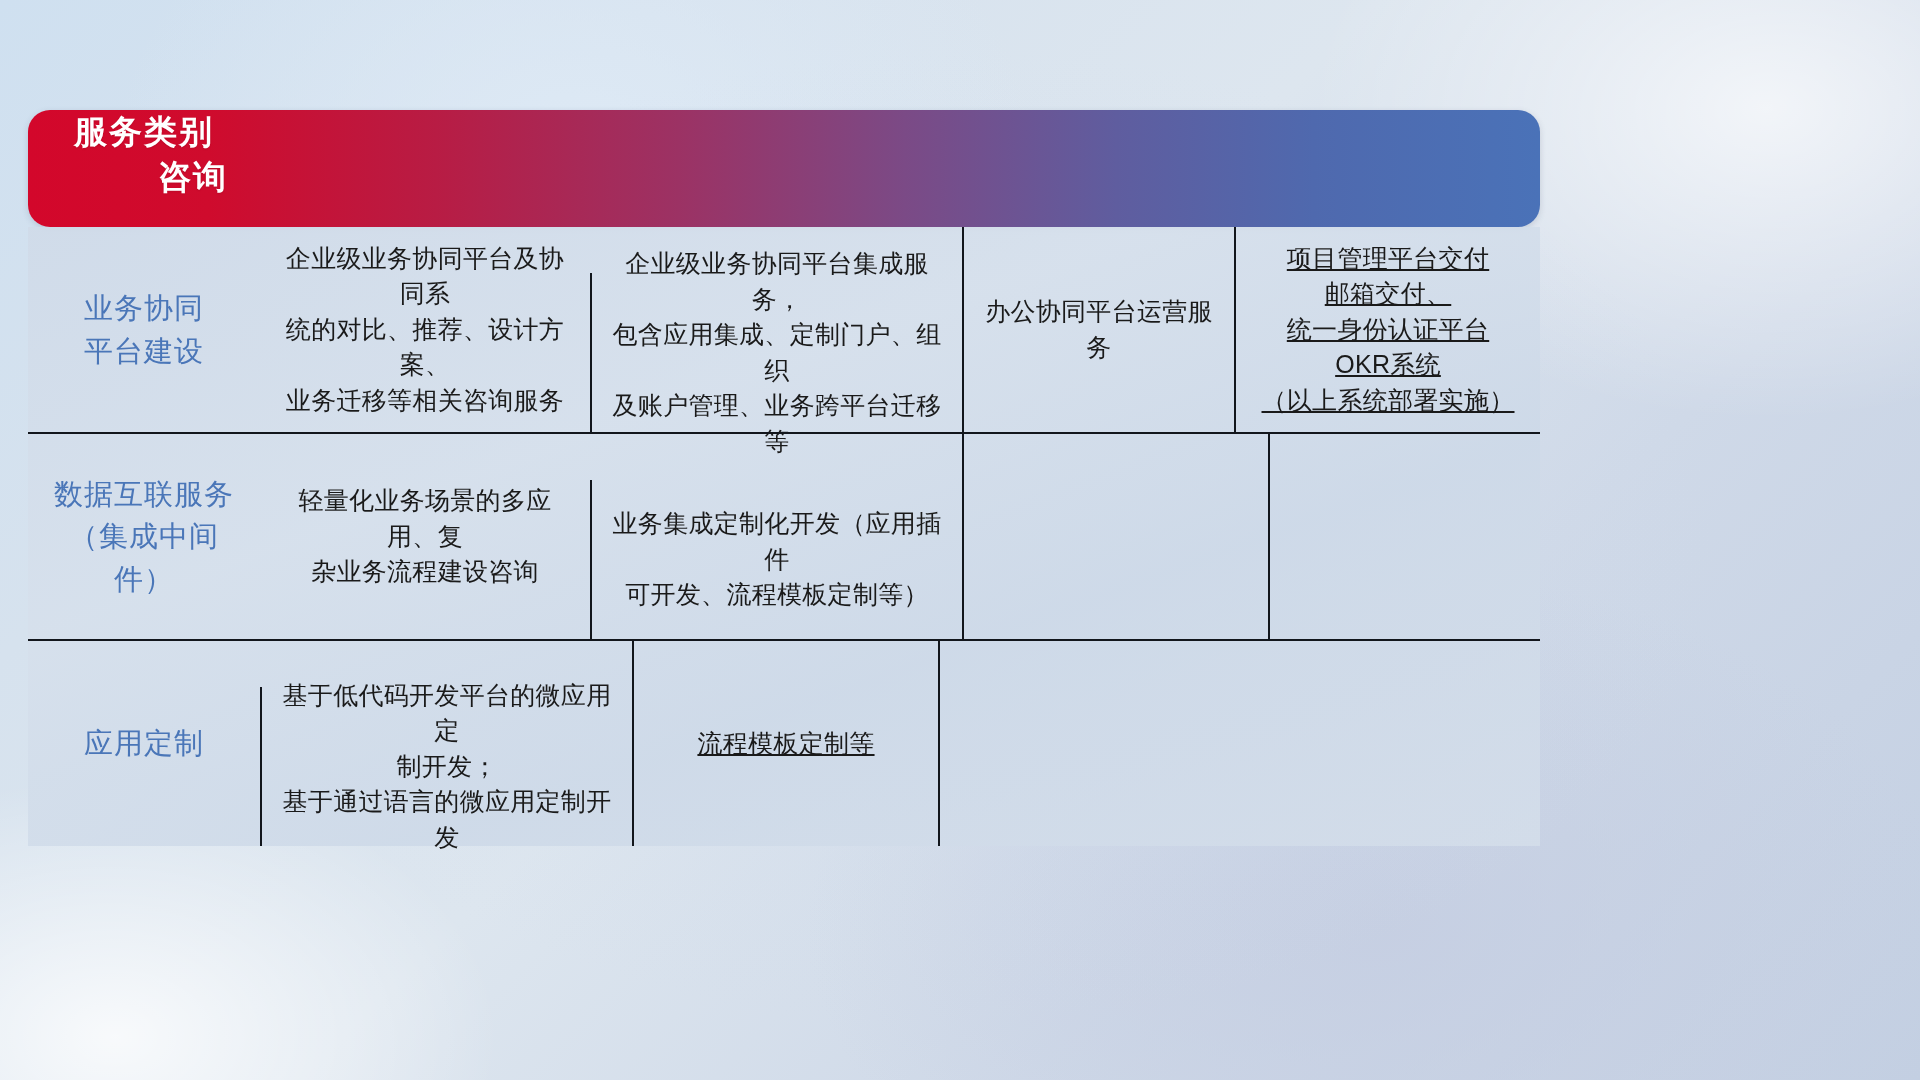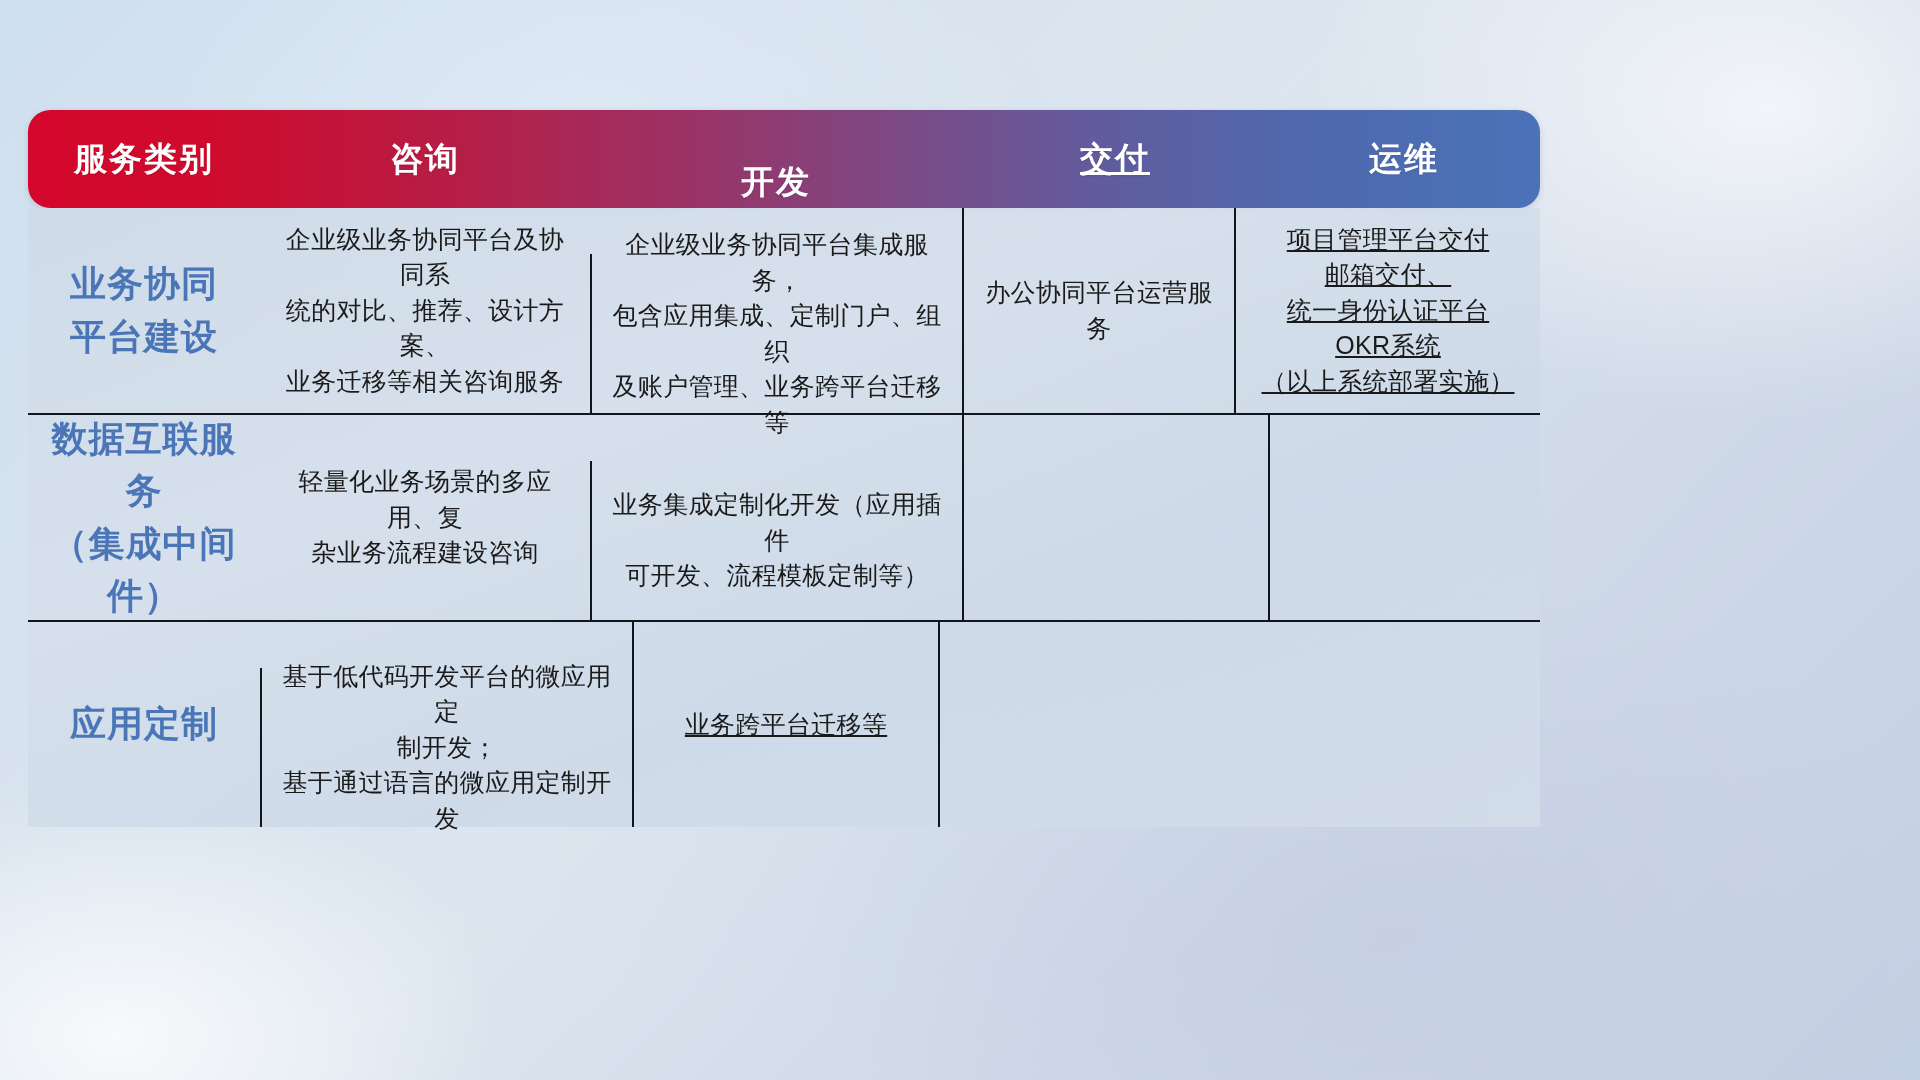--- a/index.html
+++ b/index.html
@@ -38,33 +38,34 @@
   #table-wrap {
     position: absolute;
     left: 28px;
     top: 110px;
     width: 1512px;
   }
 
   
   .thead {
     display: flex;
-    height: 98px;
+    height: 117px;
     border-radius: 22px;
     overflow: hidden;
     background: linear-gradient(90deg,
         #d3072b 0%,
         #cf0b2d 12%,
         #b81c44 27%,
         #9c3264 43%,
         #7b4a86 58%,
         #5f5d9f 72%,
         #4f69ae 85%,
         #4a72b8 100%);
     box-shadow: 0 2px 6px rgba(60,70,100,0.18);
+    flex-direction: column;
   }
   .th {
     display: flex;
     align-items: center;
     justify-content: center;
     color: #ffffff;
     font-size: 33px;
     font-weight: bold;
     letter-spacing: 2px;
     text-shadow: 0 1px 2px rgba(0,0,0,0.10);
@@ -92,22 +93,22 @@
     padding: 10px 14px;
     box-sizing: border-box;
     font-size: 25px;
     line-height: 1.42;
     color: #1a1a1a;
     letter-spacing: 0.3px;
     white-space: pre-line;
   }
   .td.cat {
     color: #4a76b8;
-    font-weight: bold;
-    font-size: 36px;
+    font-weight: normal;
+    font-size: 29px;
     line-height: 1.45;
     letter-spacing: 1px;
   }
   
   .td.rule-l { border-left: 2.5px solid #12161c; }
 
   
   .c0 { width: 232px; }
   .c1 { width: 330px; }
   .c2 { width: 372px; margin-top: 46px; }
@@ -162,18 +163,18 @@
 可开发、流程模板定制等）</div>
       <div class="td c3 rule-l"></div>
       <div class="td c4 rule-l"></div>
     </div>
 
     <div class="trow r2">
       <div class="td cat c0">应用定制</div>
       <div class="td c2 rule-l">基于低代码开发平台的微应用定
 制开发；
 基于通过语言的微应用定制开发</div>
-      <div class="td c3 rule-l">业务跨平台迁移等</div>
+      <div class="td c3 rule-l">流程模板定制等</div>
       <div class="td c4 rule-l"></div>
     </div>
 
   </div>
 </div>
 
 </body></html>

